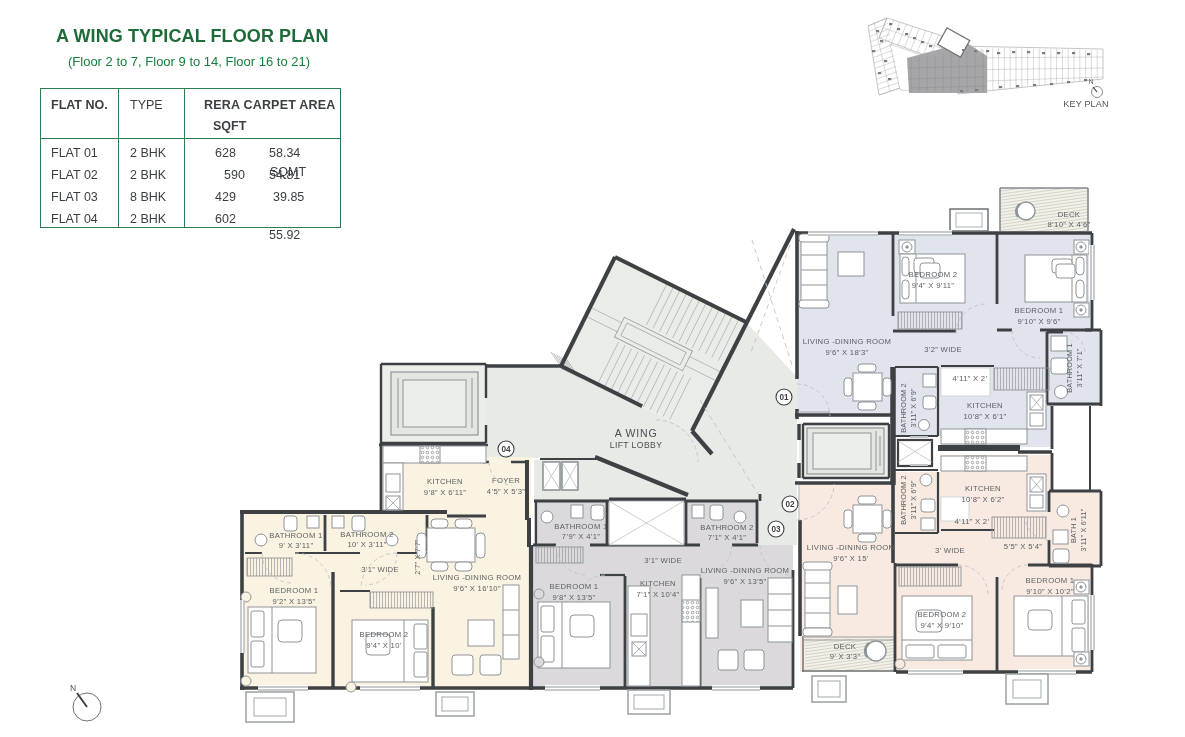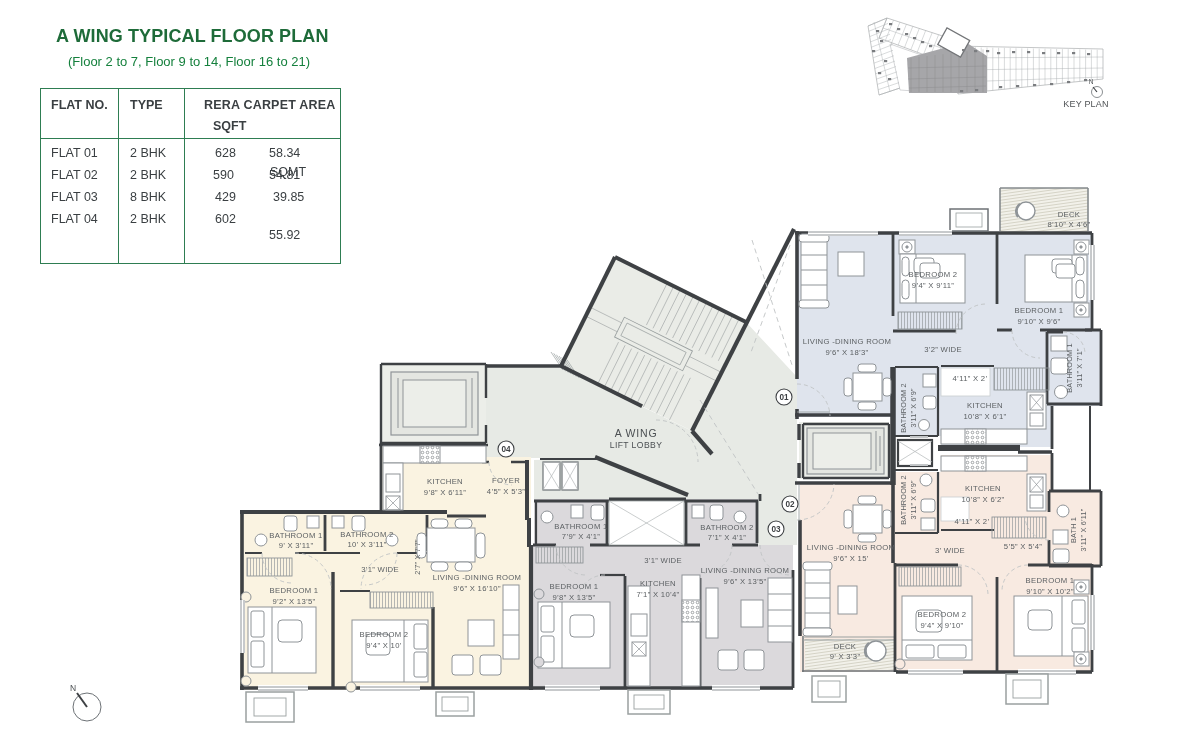--- a/index.html
+++ b/index.html
@@ -1,48 +1,48 @@
 <!DOCTYPE html>
 <html><head>
 <meta charset="utf-8">
 <style>
 html,body{margin:0;padding:0;background:#ffffff;width:1185px;height:737px;overflow:hidden;}
 *{box-sizing:border-box;}
 body{font-family:"Liberation Sans",sans-serif;}
 .abs{position:absolute;}
 #title{left:56px;top:26px;font-size:18px;font-weight:bold;color:#1e6b39;letter-spacing:0.1px;}
 #subtitle{left:68px;top:54px;font-size:13px;color:#15803d;}
-#tablewrap{left:40px;top:88px;width:301px;height:176px;border:1.4px solid #2e7d52;color:#3a3f42;}
+#tablewrap{left:40px;top:88px;width:301px;height:140px;border:1.4px solid #2e7d52;color:#3a3f42;}
 .vline{position:absolute;top:0;bottom:0;width:0;border-left:1.4px solid #2e7d52;}
 .hline{position:absolute;left:0;right:0;height:0;border-top:1.4px solid #2e7d52;}
 .cell{position:absolute;font-size:12.5px;}
 </style>
 </head>
 <body>
 
 <div class="abs" id="title">A WING TYPICAL FLOOR PLAN</div>
 
 <div class="abs" id="subtitle">(Floor 2 to 7, Floor 9 to 14, Floor 16 to 21)</div>
 
 <div class="abs" id="tablewrap">
 <div class="vline" style="left:77px"></div>
 <div class="vline" style="left:143px"></div>
 <div class="hline" style="top:49px"></div>
 <div class="cell" style="left:10px;top:9px;font-weight:bold;">FLAT NO.</div>
-<div class="cell" style="left:89px;top:9px;font-weight:bold;">TYPE</div>
+<div class="cell" style="left:89px;top:9px;font-weight:normal;">TYPE</div>
 <div class="cell" style="left:163px;top:9px;font-weight:bold;letter-spacing:0.2px;">RERA CARPET AREA</div>
 <div class="cell" style="left:172px;top:30px;font-weight:bold;">SQFT</div>
 <div class="cell" style="left:229px;top:38px;font-weight:normal;margin-top:38px;">SQMT</div>
 <div class="cell" style="left:10px;top:57px;">FLAT 01</div>
     <div class="cell" style="left:89px;top:57px;">2 BHK</div>
     <div class="cell" style="left:174px;top:57px;">628</div>
     <div class="cell" style="left:228px;top:57px;">58.34</div>
 <div class="cell" style="left:10px;top:79px;">FLAT 02</div>
     <div class="cell" style="left:89px;top:79px;">2 BHK</div>
-    <div class="cell" style="left:172px;top:79px;">590</div>
+    <div class="cell" style="left:183px;top:79px;">590</div>
     <div class="cell" style="left:228px;top:79px;">54.81</div>
 <div class="cell" style="left:10px;top:101px;">FLAT 03</div>
     <div class="cell" style="left:89px;top:101px;">8 BHK</div>
     <div class="cell" style="left:174px;top:101px;">429</div>
     <div class="cell" style="left:232px;top:101px;">39.85</div>
 <div class="cell" style="left:10px;top:123px;">FLAT 04</div>
     <div class="cell" style="left:89px;top:123px;">2 BHK</div>
     <div class="cell" style="left:174px;top:123px;">602</div>
     <div class="cell" style="left:228px;top:123px;margin-top:16px;">55.92</div>
 </div>

